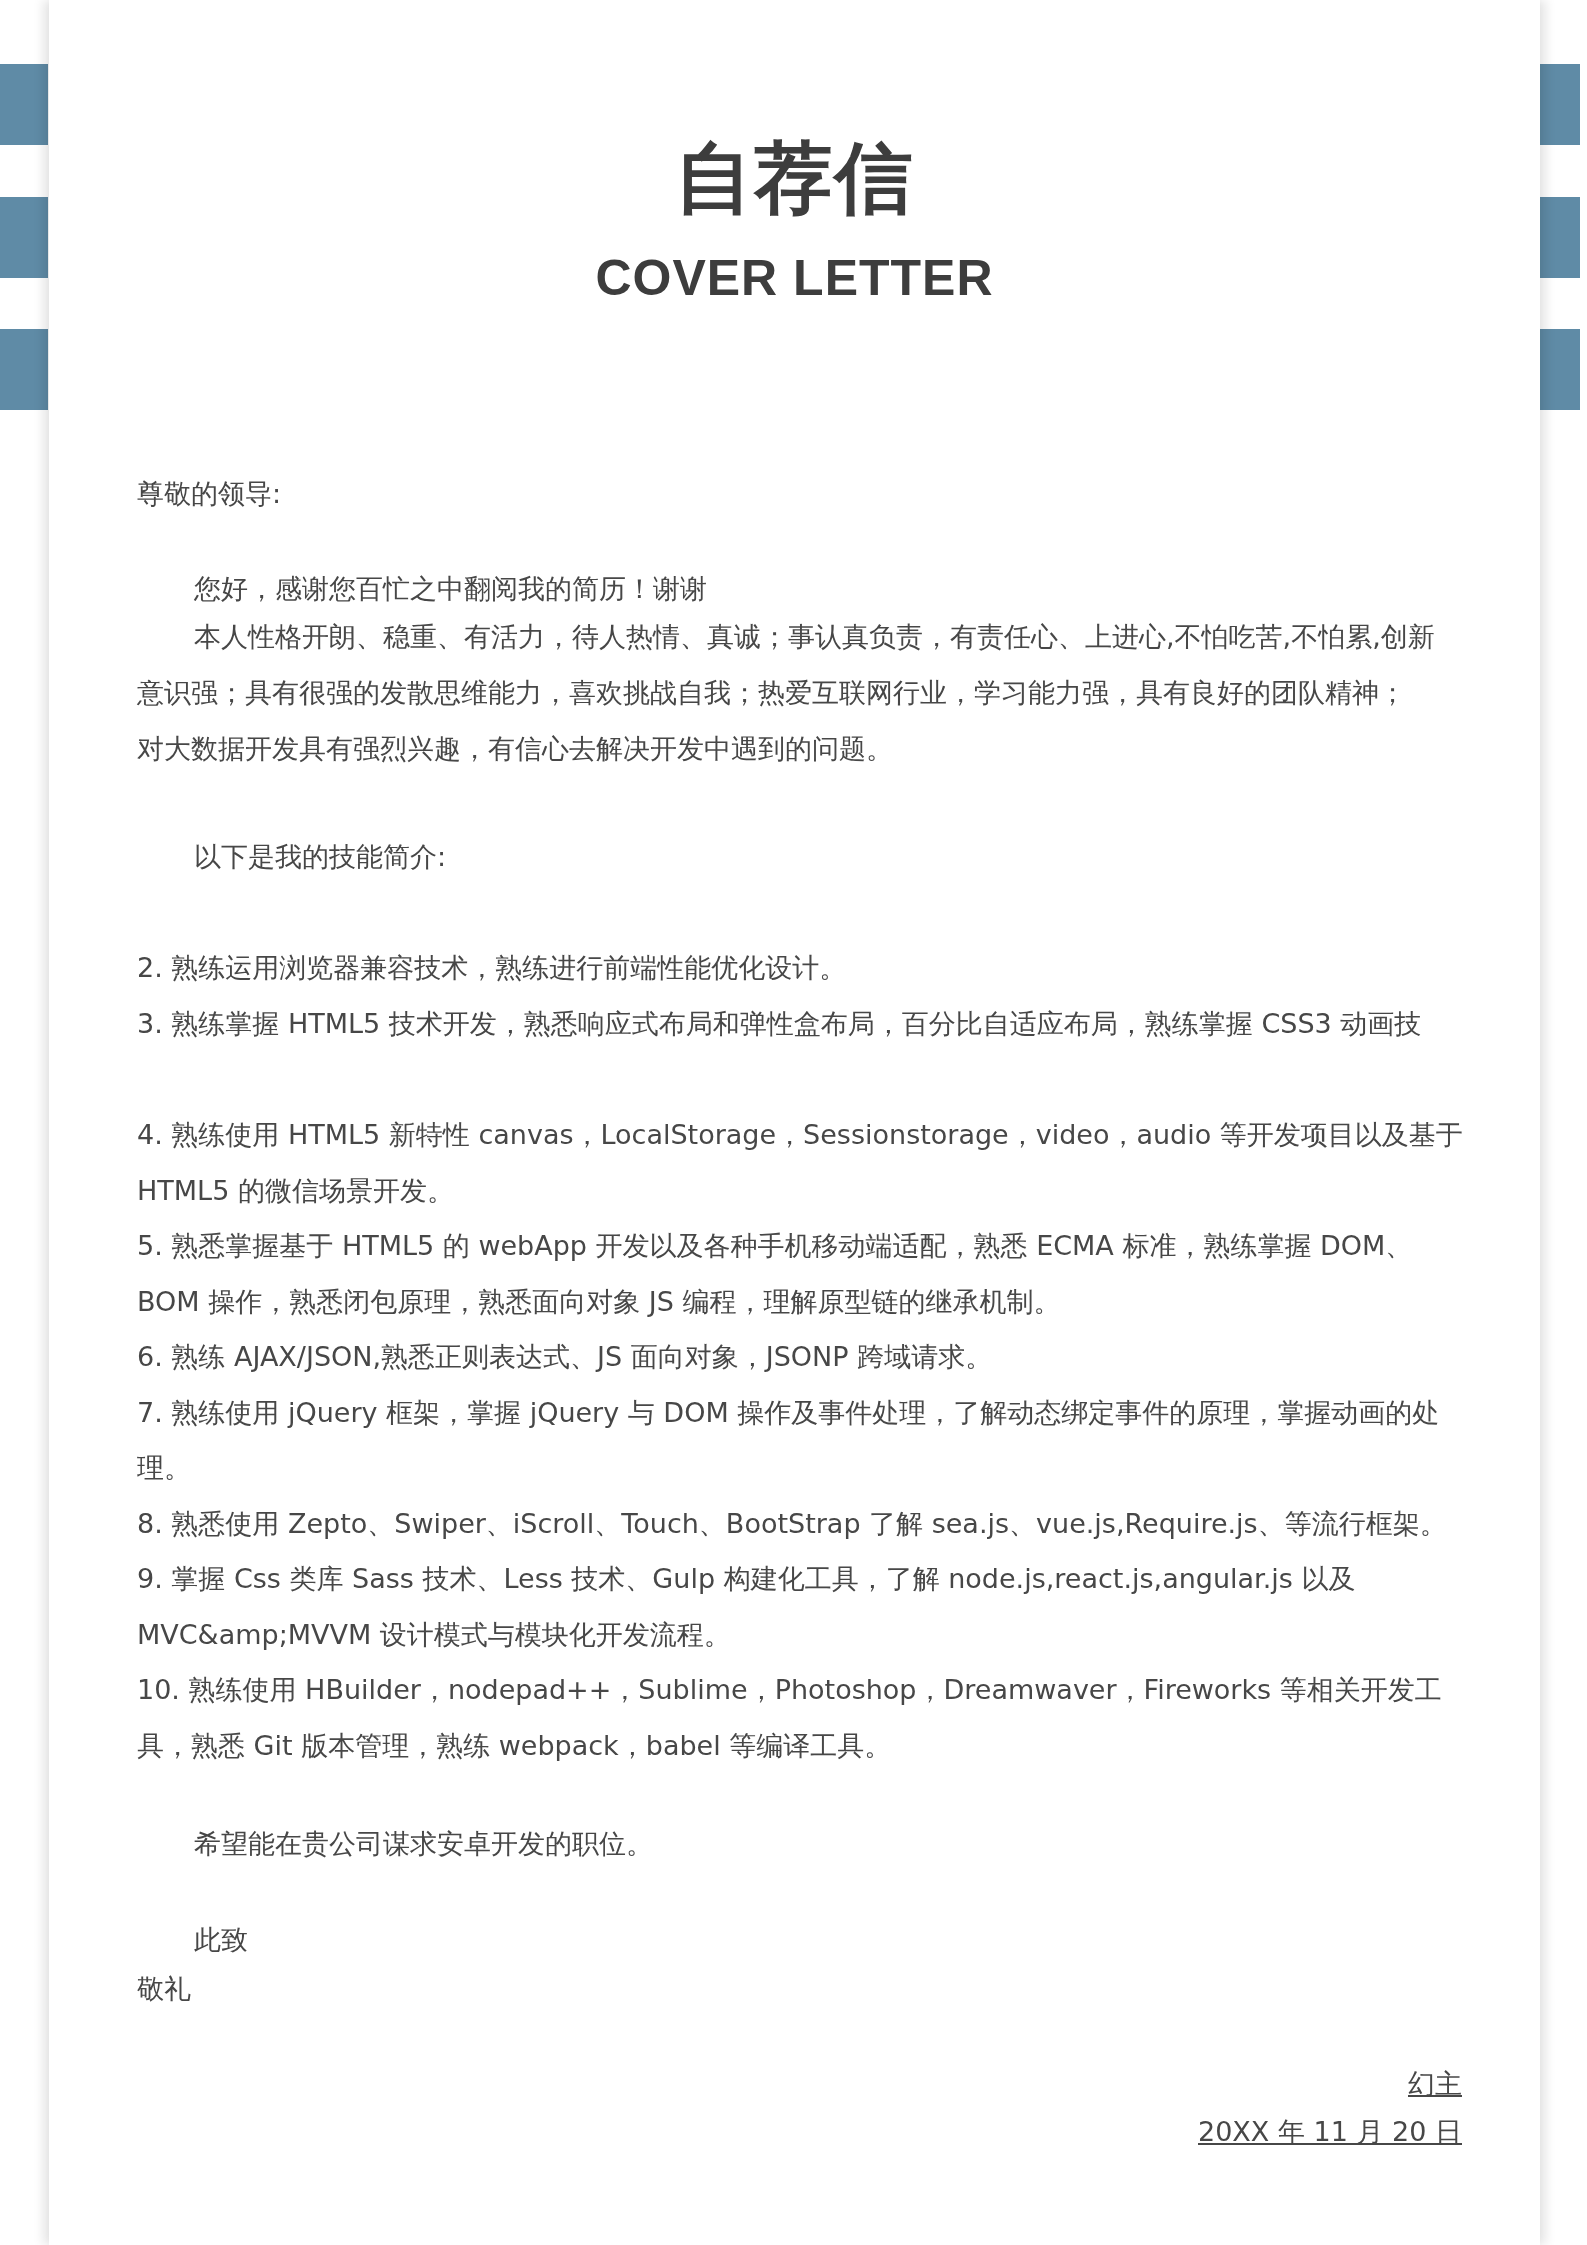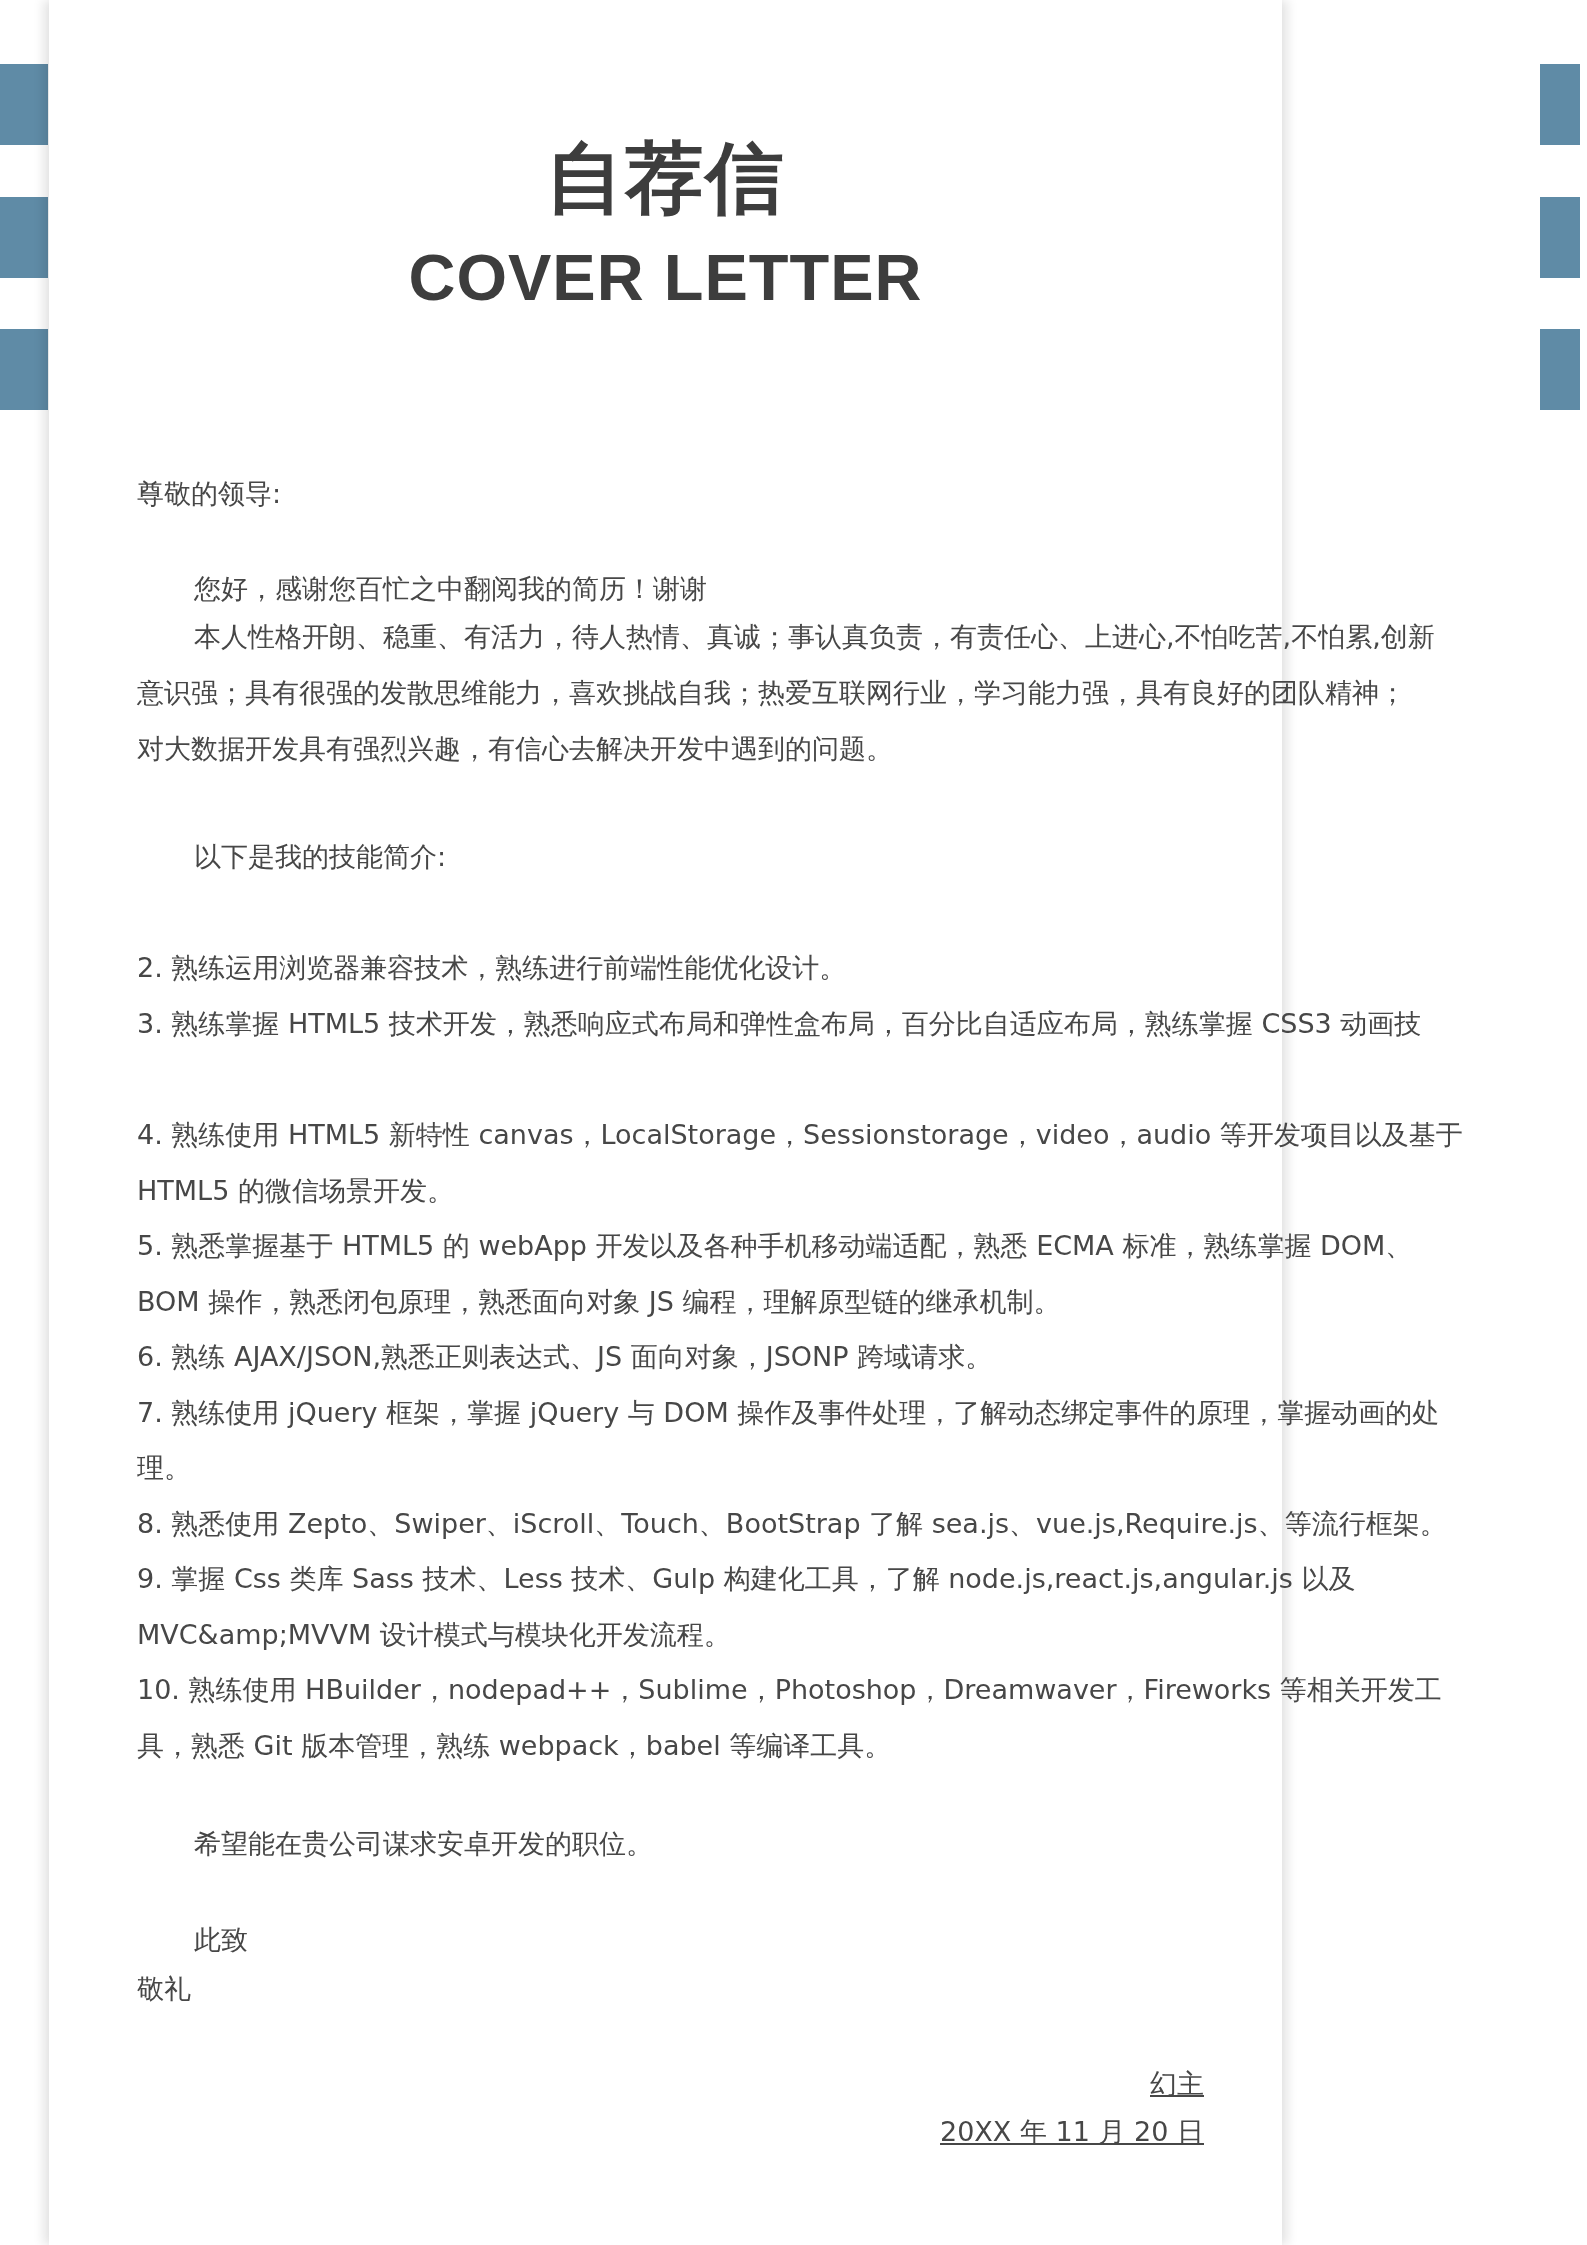--- a/index.html
+++ b/index.html
@@ -7,32 +7,32 @@
     width: 1587px; height: 2245px; position: relative; overflow: hidden;
     background: #ffffff;
     font-family: "DejaVu Sans", "Liberation Sans", sans-serif;
     color: #454545;
   }
   .tab {
     position: absolute; width: 48px; height: 81px; background: #5f8ba6;
   }
   .tab.right { left: 1540px; width: 40px; }
   .page {
-    position: absolute; left: 49px; top: 0; width: 1233px; height: 2245px;
+    position: absolute; left: 49px; top: 0; width: 1491px; height: 2245px;
     background: #fff;
     box-shadow: -6px 0 10px rgba(0,0,0,0.10), 6px 0 10px rgba(0,0,0,0.10);
   }
   .title-cn {
     position: absolute; left: 0; right: 0; top: 128px; text-align: center;
     font-size: 78px; font-weight: bold; color: #3d3d3d; letter-spacing: 2px;
     font-family: "DejaVu Sans", sans-serif; line-height: 100px;
   }
   .title-en {
     position: absolute; left: 0; right: 0; top: 246px; text-align: center;
-    font-size: 65px; font-weight: bold; color: #3d3d3d;
+    font-size: 50px; font-weight: bold; color: #3d3d3d;
     font-family: "Liberation Sans", sans-serif; line-height: 64px; letter-spacing: 1px;
   }
   .line {
     position: absolute; left: 88px; width: 1390px; font-size: 27px;
     line-height: 40px; white-space: nowrap; color: #474747; margin-top: 44px;
   }
   .indent { left: 145px; }
   .right-al { left: auto; right: 78px; width: auto; text-align: right; text-decoration: underline; }
 </style>
 </head>

